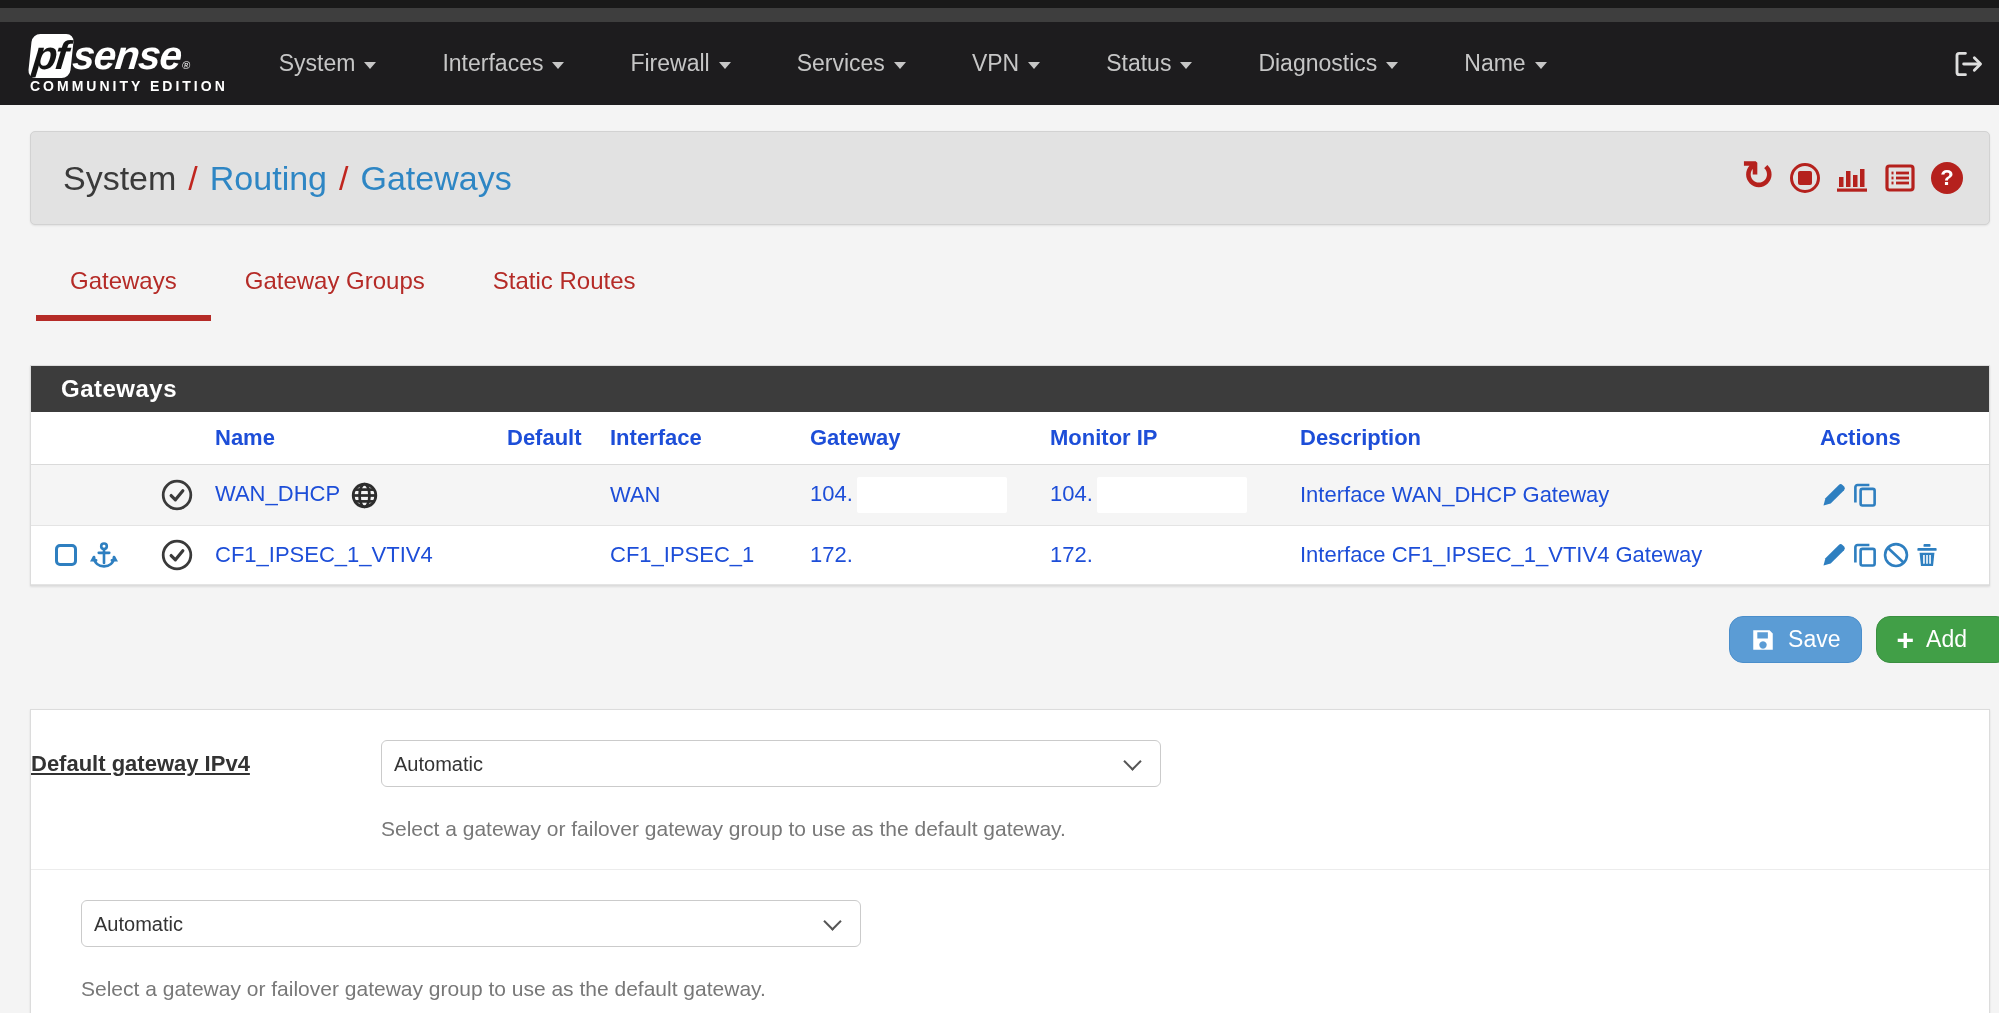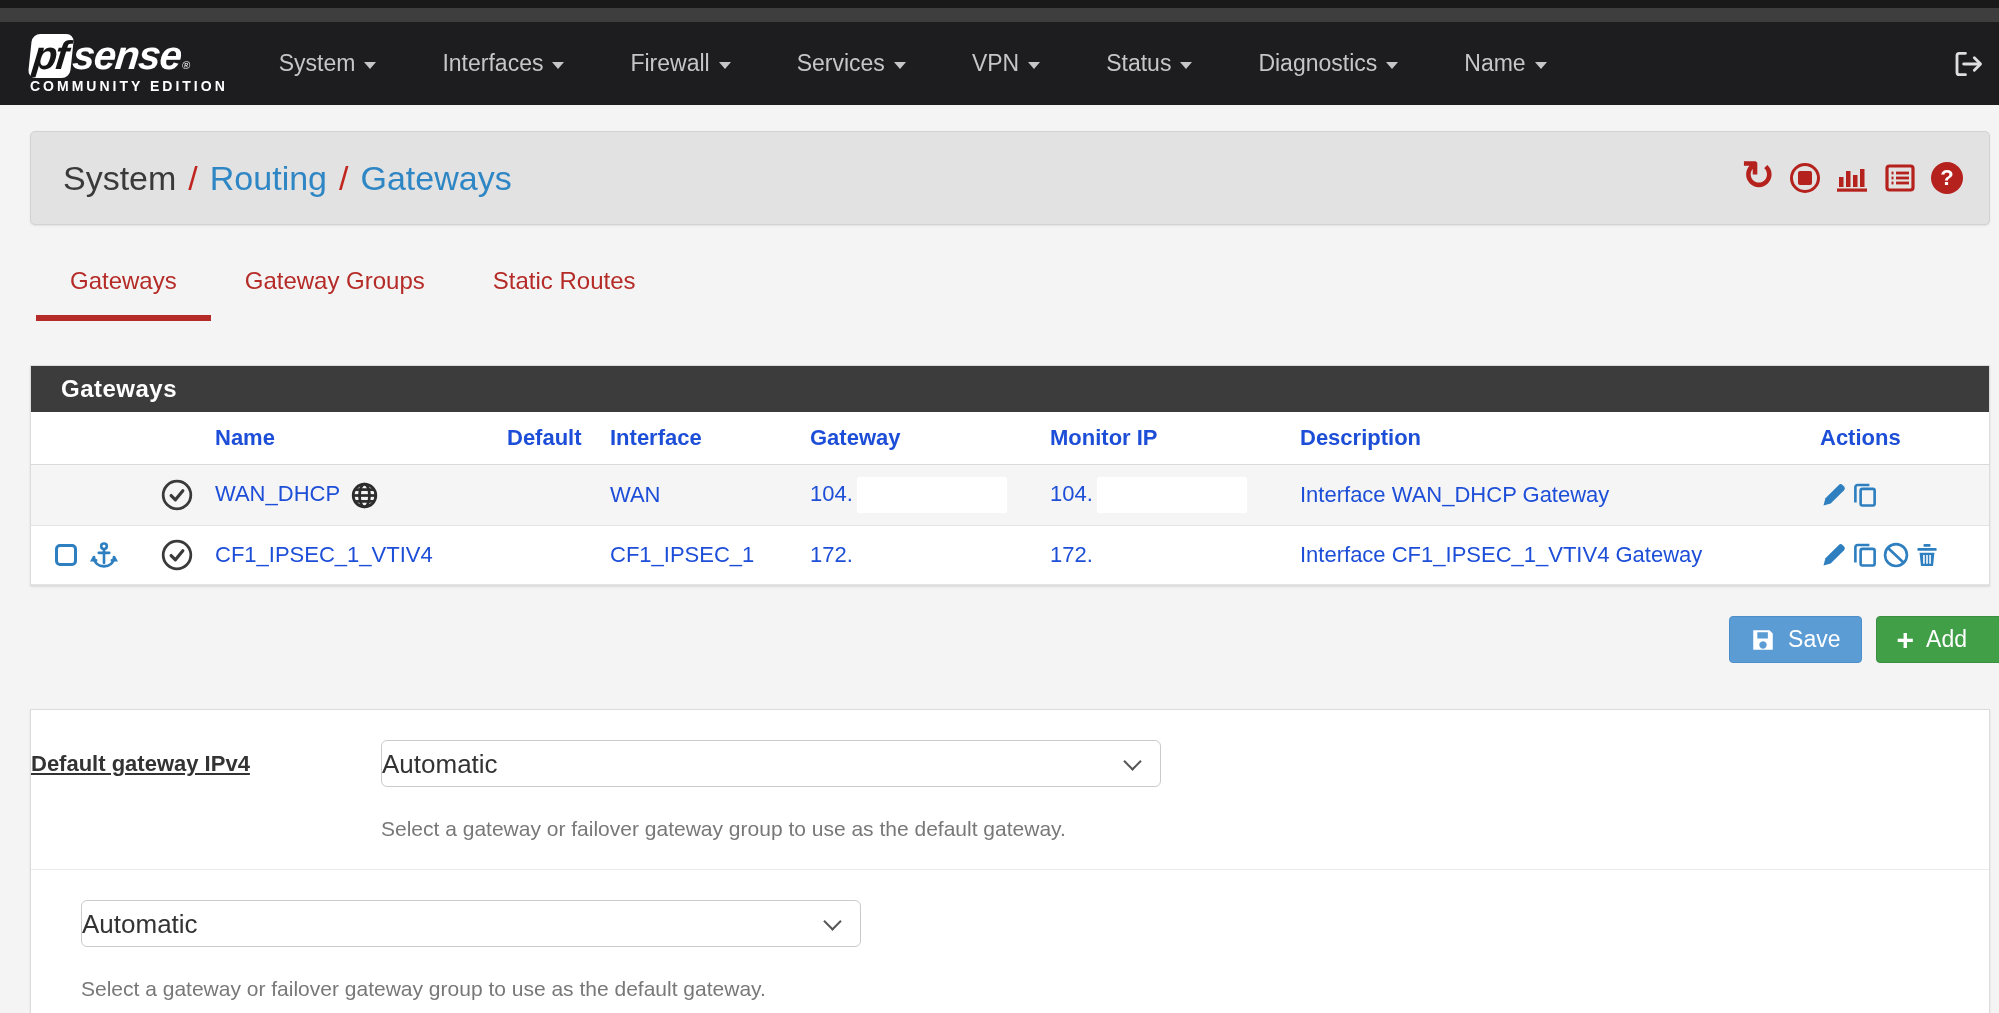--- a/index.html
+++ b/index.html
@@ -74,37 +74,37 @@
   .cell-flex { display:flex; align-items:flex-start; gap:10px; }
   .row-controls { display:flex; align-items:center; gap:13px; padding-left:20px; color:#2e7fc0; }
   .icon-square { width:22px; height:22px; border:3.5px solid #2e7fc0; border-radius:5px; display:inline-block; }
   .actions { display:flex; align-items:center; gap:3px; color:#2e7fc0; }
   .actions > span { display:flex; cursor:pointer; }
   .redact { display:inline-block; width:150px; height:36px; background:#fff; border-radius:2px; vertical-align:-12px; margin-left:4px; }
 
   
   .btn-row { display:flex; justify-content:flex-end; align-items:center; gap:14px; margin:30px -11px 0 0; }
   .btn { display:inline-flex; align-items:center; gap:12px; font-size:23px; color:#fff;
-         padding:9px 20px; border-radius:4px; border:1px solid transparent; cursor:pointer; white-space:nowrap; }
+         padding:9px 20px; border-radius:14px; border:1px solid transparent; cursor:pointer; white-space:nowrap; }
   .btn-save { background:#5b9cd5; border-color:#4a8ecb; }
   .btn-add  { background:#419f47; border-color:#3a8f40; padding-right:42px; }
   .plus-glyph { font-size:30px; font-weight:bold; line-height:22px; }
 
   
   .panel-default { margin-top:46px; }
   .form-row { display:flex; align-items:flex-start; padding:30px 0 28px 0; border-bottom:1px solid #ececec; }
   .form-label { width:300px; font-weight:bold; font-size:22px; padding-top:11px;text-decoration:underline; }
   .form-field { margin-left:50px; }
   .select-wrap { position:relative; width:780px; }
   .select-wrap::after {
     content:''; position:absolute; right:22px; top:15px; width:11px; height:11px;
     border-right:2px solid #555; border-bottom:2px solid #555; transform:rotate(45deg); pointer-events:none;
   }
   select.gw-select {
-    width:780px; height:47px; font-size:26px; padding:0 0; color:#333;
+    width:780px; height:47px; font-size:20px; padding:0 12px; color:#333;
     border:1px solid #cbcbcb; border-radius:6px; background:#fff;
     -webkit-appearance:none; appearance:none; font-family:"Liberation Sans", sans-serif;
   }
   .help-text { margin-top:30px; color:#787878; font-size:21px; }
 
   svg { display:block; }
 </style>
 </head>
 <body>
 

